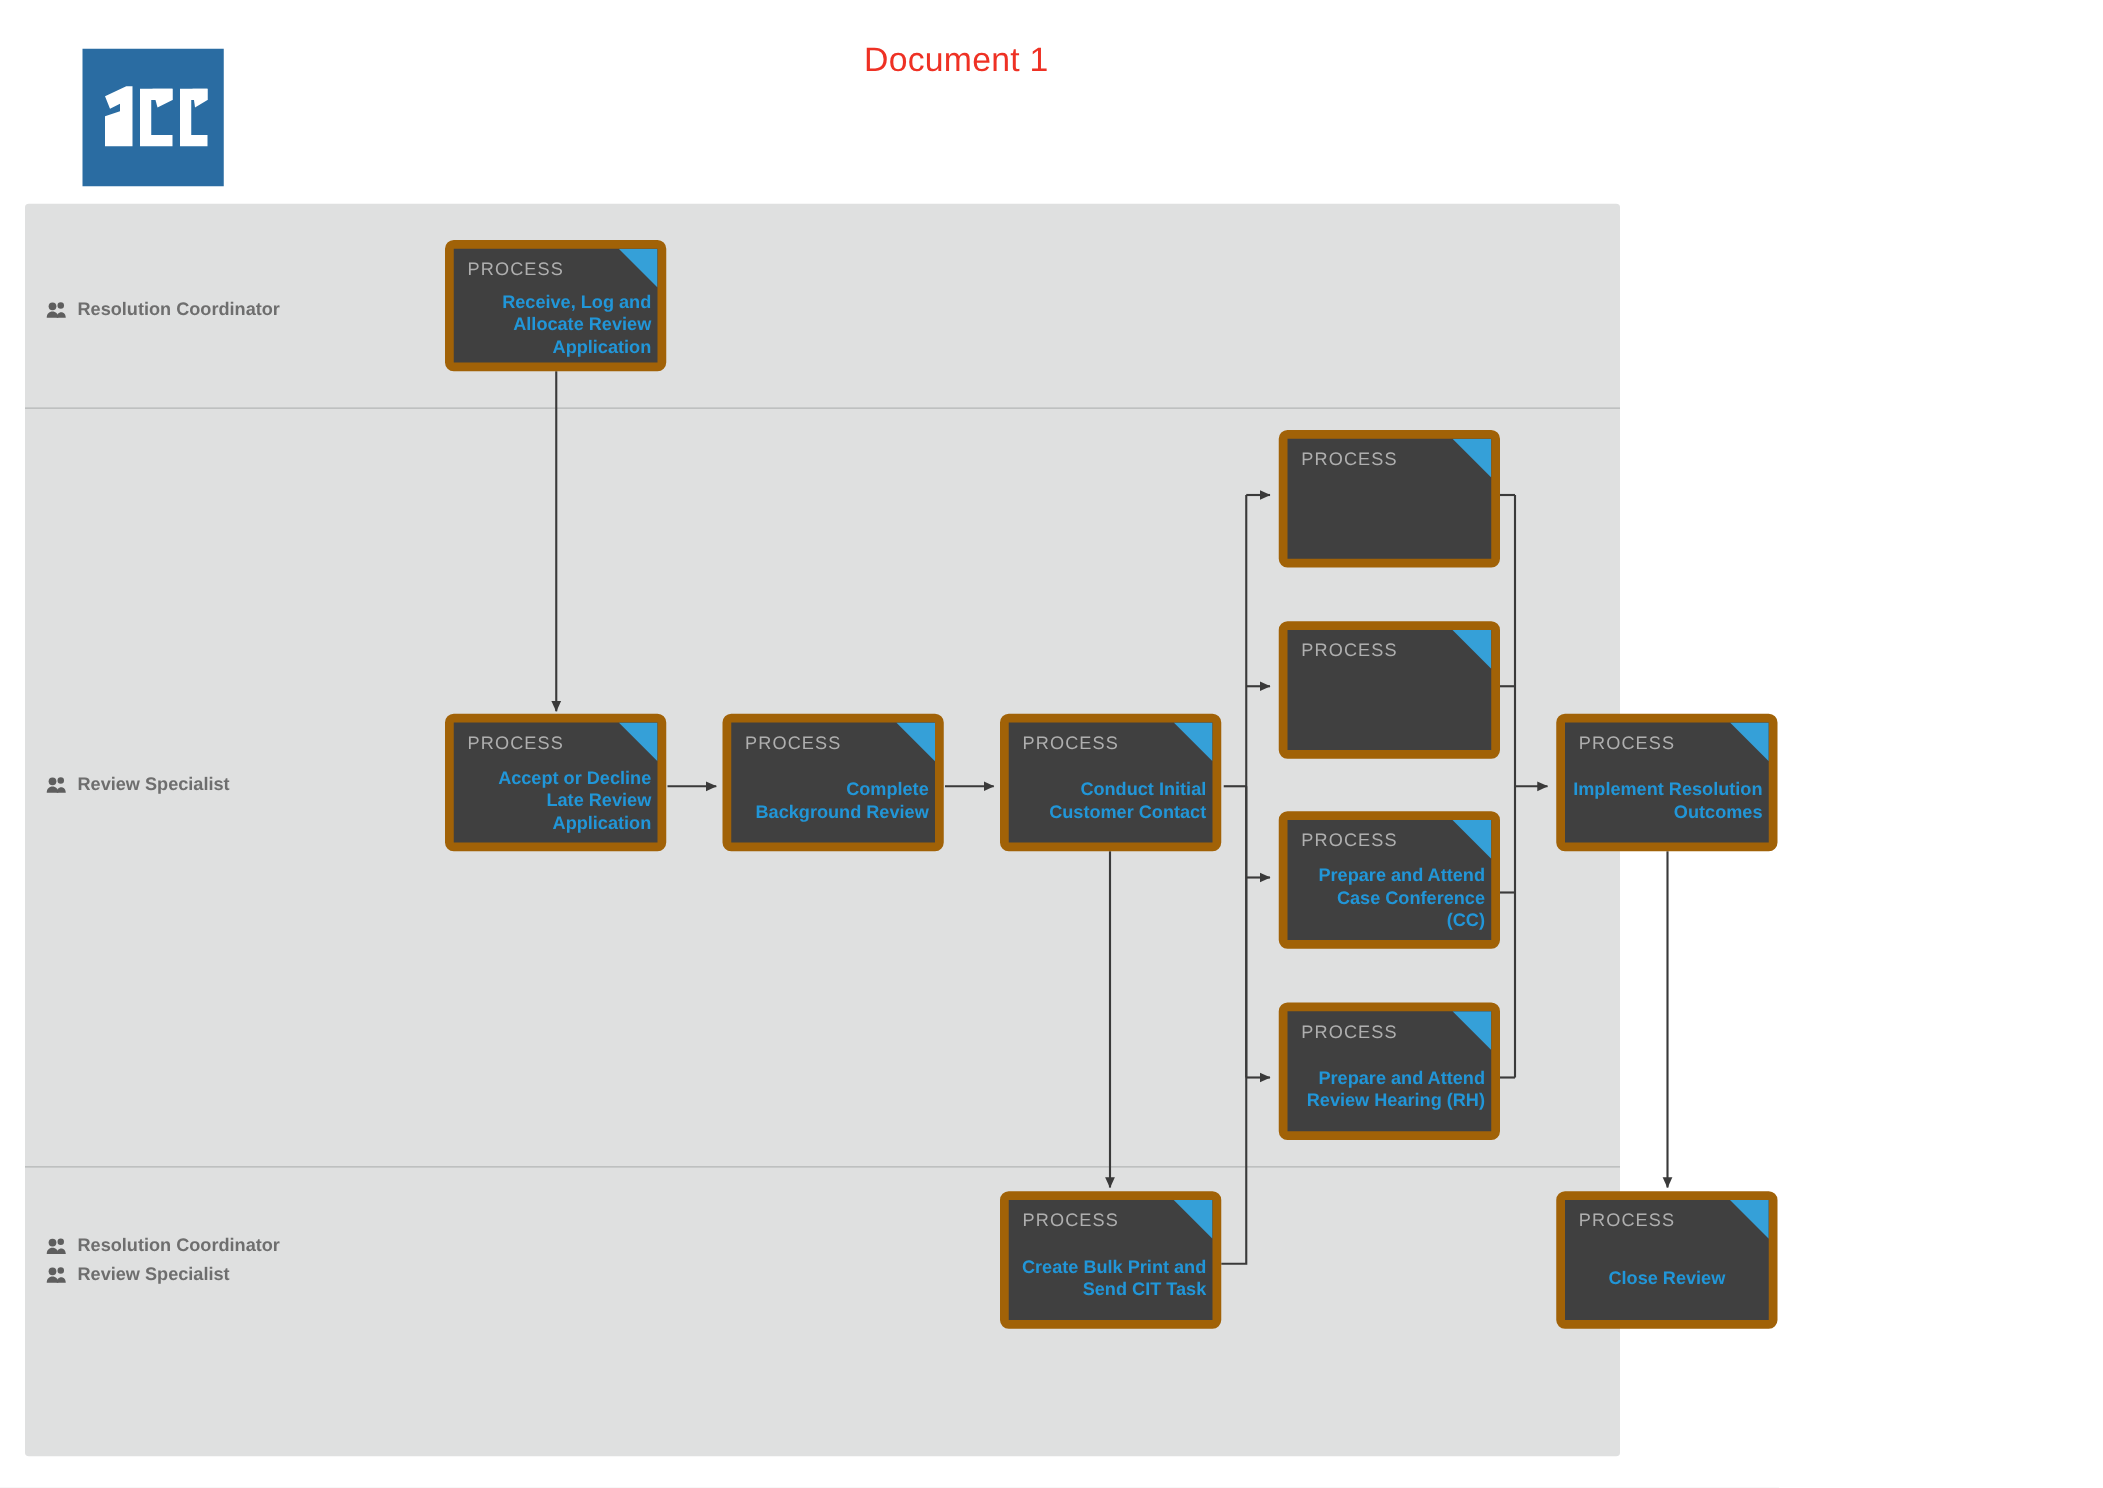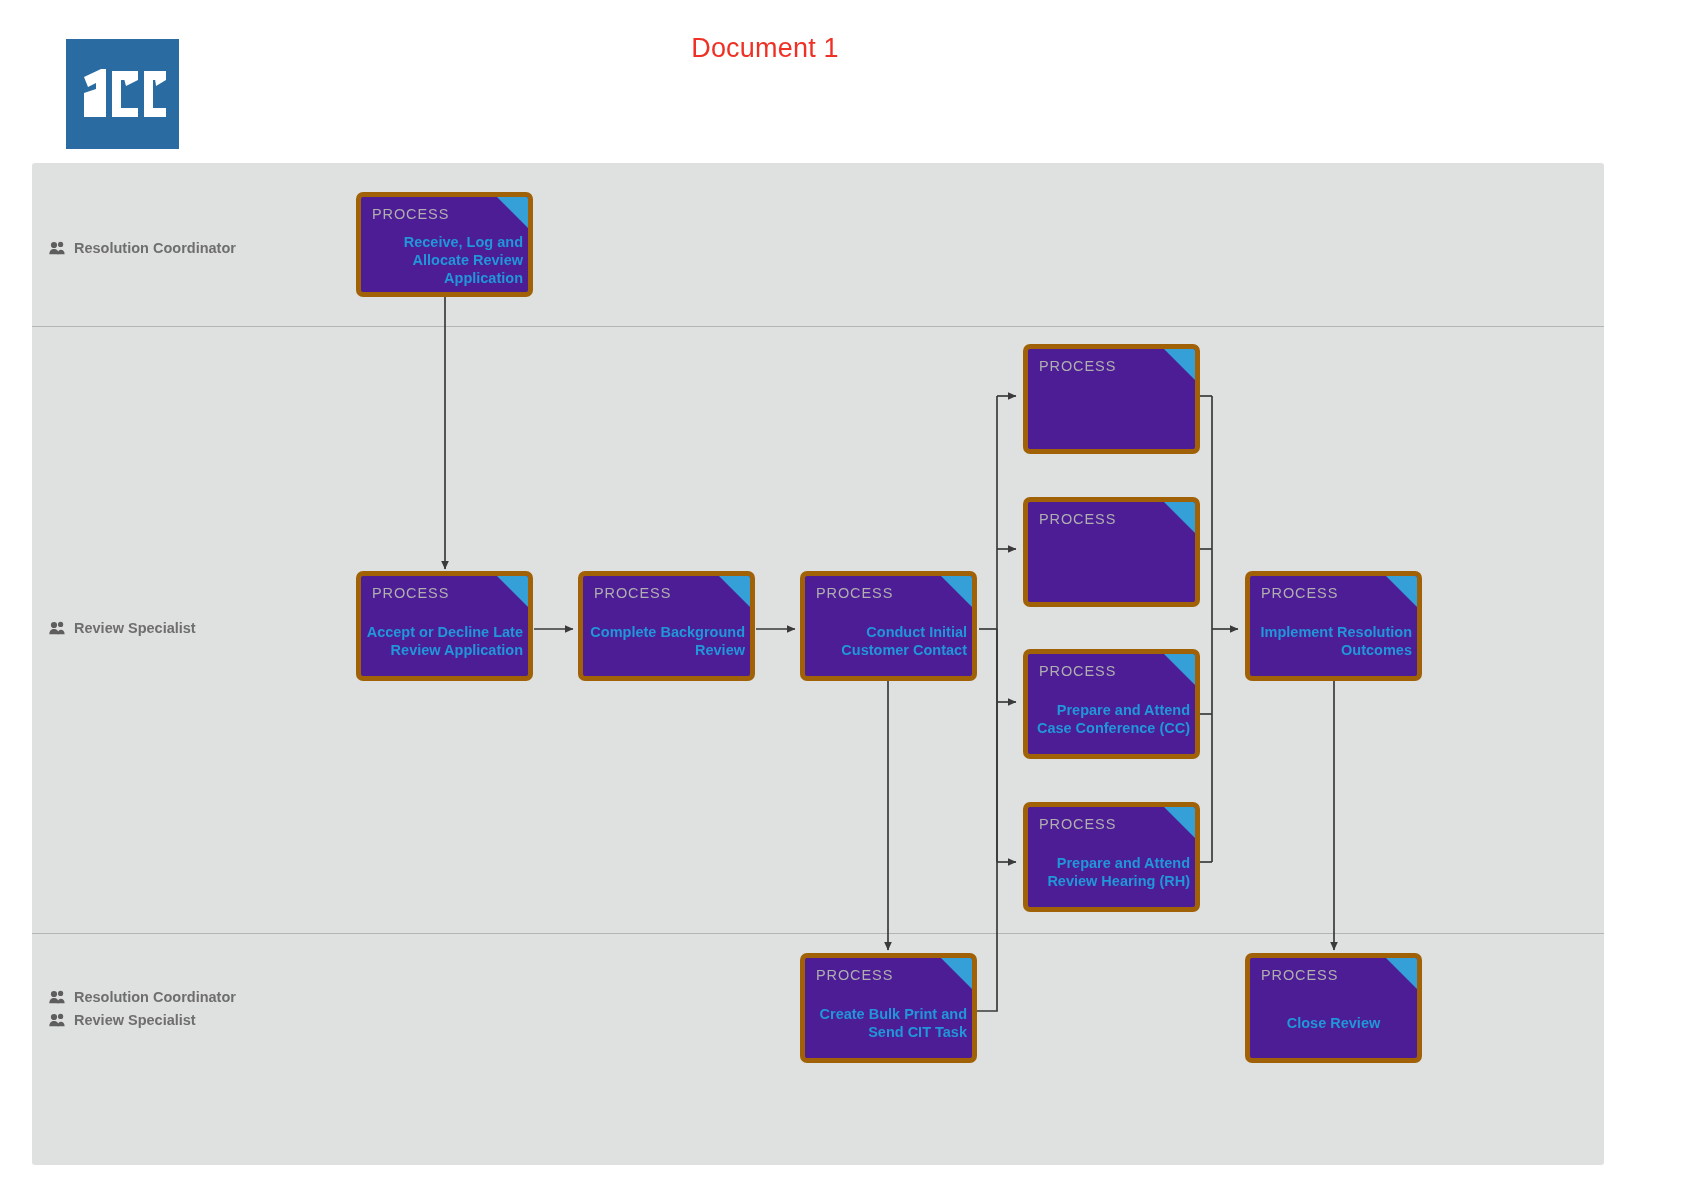--- a/index.html
+++ b/index.html
@@ -36,25 +36,24 @@
     color: #EE3124;
     font-family: "Liberation Sans", sans-serif;
     letter-spacing: .2px;
   }
 
   
   #pool {
     position: absolute;
     left: 20px;
     top: 163px;
-    width: 1572px;
+    width: 1276px;
     height: 1002px;
     background: #DFE0E0;
     border-radius: 3px;
-    margin-left: 12px;
   }
   .lane-divider {
     position: absolute;
     left: 0;
     width: 100%;
     height: 1px;
     background: #B4B5B5;
   }
   .lane-label {
     position: absolute;
@@ -65,22 +64,22 @@
     font-weight: bold;
     color: #6E6E6E;
     white-space: nowrap;
     font-family: "Liberation Sans", sans-serif;
   }
   .lane-label .ppl-icon { display: block; flex: 0 0 auto; }
 
   
   .node {
     position: absolute;
-    background: #4c1d95;
-    border: 5px solid #a16207;
+    background: #404040;
+    border: 7px solid #a16207;
     border-radius: 7px;
     box-sizing: border-box;
     overflow: hidden;
   }
   .node .hdr {
     position: absolute;
     left: 11px;
     top: 9px;
     font-size: 14.5px;
     color: #AFAFAF;

